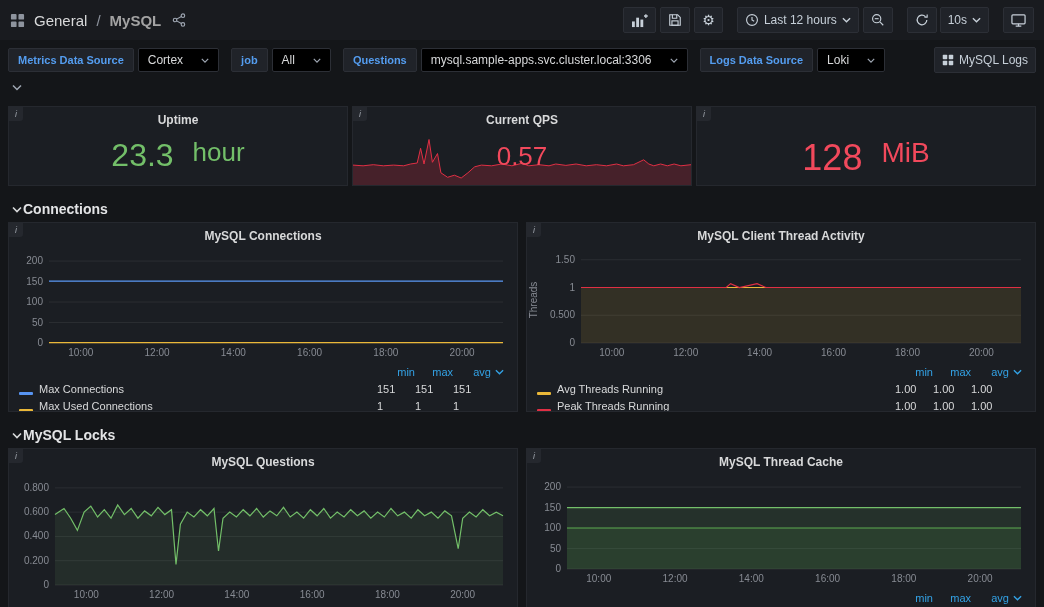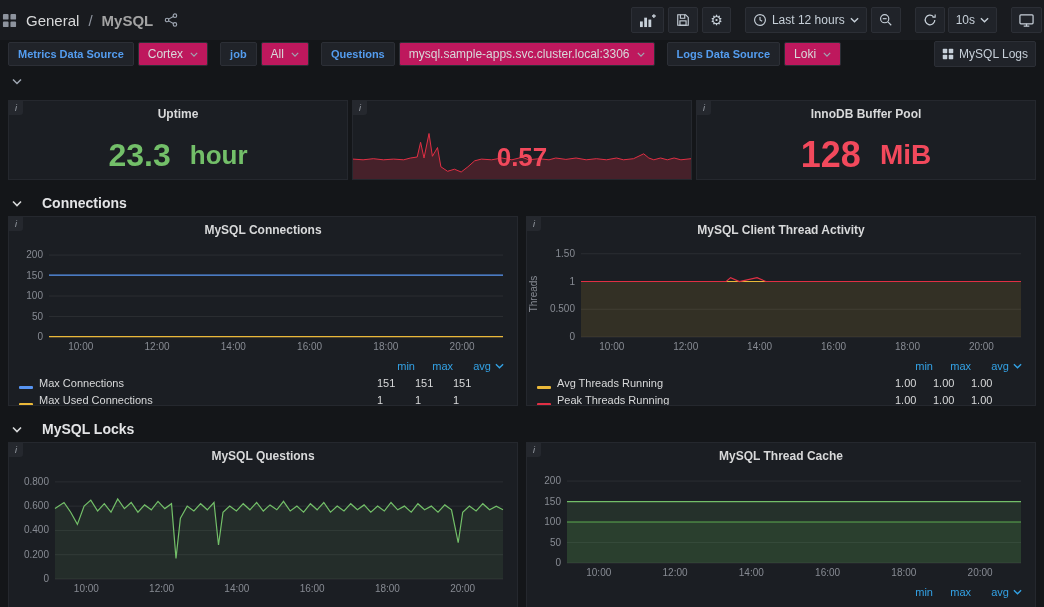--- a/index.html
+++ b/index.html
@@ -1,56 +1,56 @@
 <!DOCTYPE html>
 <html><head>
 <meta charset="utf-8">
 <style>
 *{box-sizing:border-box;margin:0;padding:0}
 html,body{width:1044px;height:607px;overflow:hidden}
 body{background:#141619;color:#d8d9da;font-family:"Liberation Sans",sans-serif;position:relative}
 svg{display:block}
 
-.topnav{height:40px;display:flex;align-items:center;padding:0 2px;background:#191b1f}
+.topnav{height:40px;display:flex;align-items:center;padding:0 10px;background:#191b1f}
 .nav-left{display:flex;align-items:center;gap:9px}
 .crumb{font-size:15px;color:#d8d9da;cursor:pointer}
 .crumb-sep{color:#8e949e;font-size:15px}
 .crumb-title{font-weight:700;color:#a3a3a3}
 .nav-right{margin-left:auto;display:flex;align-items:center;gap:4px}
 .navbtn{height:26px;min-width:28px;background:#202329;border:1px solid #2c2f36;border-radius:2px;
 display:inline-flex;align-items:center;justify-content:center;gap:5px;padding:0 7px;color:#c7d0d9;
 font-size:12px;cursor:pointer;white-space:nowrap}
 .navbtn .glyph{font-size:14px;line-height:1}
 .navgap{width:6px}
 .joined{margin-left:-1px}
 
-.submenu{display:flex;align-items:center;padding:0 8px;margin-top:0;height:28px;gap:12px}
+.submenu{display:flex;align-items:center;padding:0 8px;margin-top:6px;height:28px;gap:12px}
 .var-pair{display:flex;align-items:center;gap:4px}
 .chip{height:24px;display:inline-flex;align-items:center;padding:0 9px;font-size:12px;border-radius:2px;border:1px solid #2c2f36}
 .chip-label{background:#202329;color:#549df0;font-weight:700;font-size:11px}
-.chip-value{background:#be185d;color:#d8d9da;gap:7px;cursor:pointer}
+.chip-value{background:#000000;color:#d8d9da;gap:18px;cursor:pointer}
 .spacer{flex:1}
 .collapse-row{height:26px;display:flex;align-items:center;padding:0 12px}
 
 .content{padding:0 8px}
 .stat-row{display:flex;gap:4px;height:80px;margin-top:6px}
 .panel{position:relative;background:#1b1e23;border:1px solid #25282e;flex:1;overflow:hidden}
 .panel-info{position:absolute;top:0;left:0;width:14px;height:14px;background:#25282e;color:#9aa0a7;
 font-size:9px;font-style:italic;display:flex;align-items:center;justify-content:center;cursor:pointer;z-index:3;border-bottom-right-radius:3px}
 .panel-title{text-align:center;font-size:12px;font-weight:700;color:#d8d9da;height:26px;line-height:26px;cursor:pointer;position:relative;z-index:2}
-.stat-value{position:absolute;inset:0;display:flex;align-items:center;justify-content:center;font-weight:700;z-index:2;padding-top:30px}
+.stat-value{position:absolute;inset:0;display:flex;align-items:flex-start;justify-content:center;font-weight:400;z-index:2;padding-top:30px}
 .stat-value .unit{margin-left:19px}
 .v-green{color:#73bf69}
 .v-red{color:#f2495c}
 .sz-uptime .val{font-size:32px}.sz-uptime .unit{font-size:26px}
 .sz-qps .val{font-size:26px}.sz-qps{padding-top:34px}
 .sz-buffer .val{font-size:36px}.sz-buffer .unit{font-size:28px}
 .spark{position:absolute;left:0;right:0;bottom:0;height:58px;z-index:1}
 
-.section{display:flex;align-items:center;gap:20px;height:26px;margin-top:10px;padding:0 4px;
+.section{display:flex;align-items:center;gap:1px;height:26px;margin-top:10px;padding:0 4px;
 font-weight:700;font-size:14px;color:#e3e4e6;cursor:pointer}
 .graph-row{display:flex;gap:8px;height:190px;margin-top:0}
 .chart{position:relative;width:100%}
 .chart svg text{fill:#878b93;font-size:10px;font-family:"Liberation Sans",sans-serif}
 .legend{padding:2px 10px 0 10px}
 .lg-row{display:grid;grid-template-columns:1fr 38px 38px 38px 16px;height:17px;align-items:center;font-size:11px}
 .lg-h{color:#33a2e5;text-align:right;cursor:pointer}
 .lg-caret{display:flex;justify-content:center;align-items:center;cursor:pointer}
 .lg-name{display:flex;align-items:flex-end;gap:6px;color:#d8d9da;cursor:pointer}
 .swatch{width:14px;height:3px;border-radius:1px;display:inline-block;flex:0 0 14px}
@@ -206,33 +206,33 @@
     <div class="panel">
       <div class="panel-info">i</div>
       <div class="panel-title">Uptime</div>
       <div class="stat-value v-green sz-uptime">
         <span class="val">23.3</span>
           <span class="unit">hour</span>
       </div>
     </div>
     <div class="panel">
       <div class="panel-info">i</div>
+      <div class="panel-title">Current QPS</div>
       <div class="spark">
           <svg width="338" height="58">
             <path d="M0.0 38.1L10.1 38.8L20.3 37.7L30.4 38.8L40.6 38.1L50.7 38.8L57.5 37.0L64.2 36.0L67.6 21.3L71.0 37.0L76.0 12.5L79.4 35.3L84.5 26.5L87.9 45.8L94.6 50.3L101.4 48.2L108.2 51.0L114.9 45.8L121.7 39.8L128.4 38.1L138.6 38.8L148.7 37.0L158.9 38.8L169.0 36.3L175.8 38.8L185.9 37.7L196.0 38.8L202.8 37.0L212.9 38.4L223.1 37.0L233.2 38.8L243.4 37.7L253.5 38.8L263.6 37.0L270.4 38.8L280.5 37.7L290.7 32.8L295.8 37.0L300.8 38.8L307.6 37.0L314.3 38.8L321.1 37.0L327.9 38.8L338.0 37.7L338.0 58.0L0.0 58.0Z" fill="rgba(224,47,68,0.22)"></path>
             <polyline points="0.0,38.1 10.1,38.8 20.3,37.7 30.4,38.8 40.6,38.1 50.7,38.8 57.5,37.0 64.2,36.0 67.6,21.3 71.0,37.0 76.0,12.5 79.4,35.3 84.5,26.5 87.9,45.8 94.6,50.3 101.4,48.2 108.2,51.0 114.9,45.8 121.7,39.8 128.4,38.1 138.6,38.8 148.7,37.0 158.9,38.8 169.0,36.3 175.8,38.8 185.9,37.7 196.0,38.8 202.8,37.0 212.9,38.4 223.1,37.0 233.2,38.8 243.4,37.7 253.5,38.8 263.6,37.0 270.4,38.8 280.5,37.7 290.7,32.8 295.8,37.0 300.8,38.8 307.6,37.0 314.3,38.8 321.1,37.0 327.9,38.8 338.0,37.7" fill="none" stroke="#e02f44" stroke-width="1"></polyline>
           </svg>
         </div>
       <div class="stat-value v-red sz-qps">
         <span class="val">0.57</span>
       </div>
     </div>
     <div class="panel">
       <div class="panel-info">i</div>
-      <div class="panel-title">InnoDB Buffer Pool</div>
       <div class="stat-value v-red sz-buffer">
         <span class="val">128</span>
           <span class="unit">MiB</span>
       </div>
     </div>
   </div>
 
   <div class="section">
     <svg width="10" height="7" viewBox="0 0 10 6" fill="none" stroke="#d8d9da" stroke-width="1.6">
         <polyline points="1,1 5,5 9,1"></polyline>

